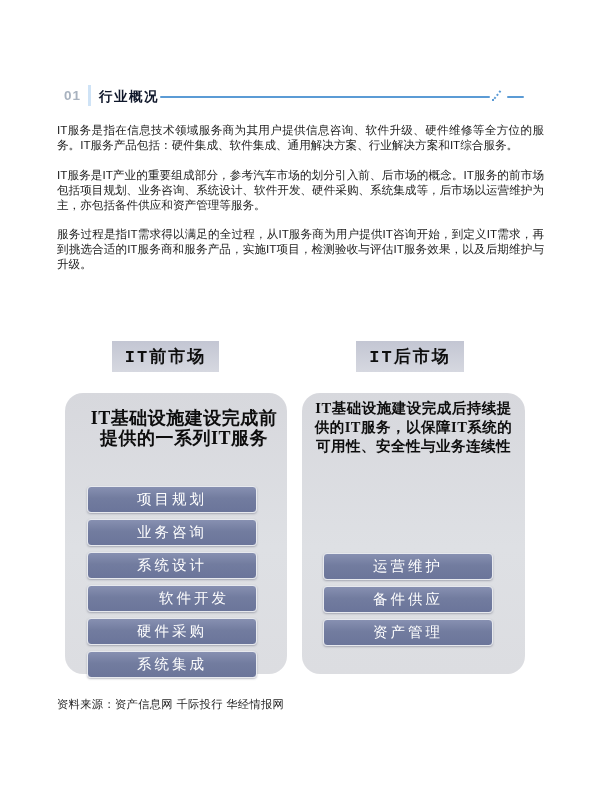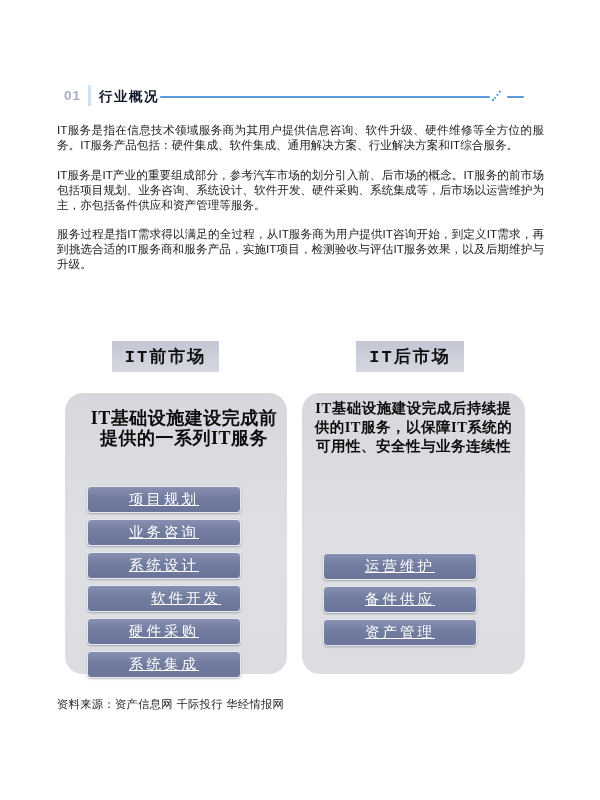--- a/index.html
+++ b/index.html
@@ -68,27 +68,27 @@
 
   .desc {
     position:absolute; text-align:center;
     font-family:"Liberation Serif","DejaVu Serif",serif;
     font-weight:bold; color:#0d0d0d; letter-spacing:0.5px;
   }
   .desc.left  { left:76px;  top:408px; width:200px; font-size:18px; line-height:20px;margin-left:8px; }
   .desc.right { left:308px; top:399px; width:211px; font-size:14.5px; line-height:19px; }
 
   .item-btn {
-    position:absolute; width:154px; height:27px; box-sizing:border-box;
+    position:absolute; width:170px; height:27px; box-sizing:border-box;
     display:flex; align-items:center; justify-content:center;
     background:linear-gradient(180deg,#8790b1 0%,#727c9f 45%,#6b759a 100%);
     border:1px solid #e7e9ee; border-radius:4px;
     box-shadow:0 1px 2px rgba(60,65,90,0.35);
     color:#ffffff; font-family:"Liberation Serif","DejaVu Serif",serif;
-    font-size:14.5px; letter-spacing:3px;text-decoration:underline;
+    font-size:14.5px; letter-spacing:3px;
   }
   .items-left  .item-btn { left:87px; }
   .items-right .item-btn { left:323px; }
   .items-left  .item-btn:nth-child(1) { top:486px; }
   .items-left  .item-btn:nth-child(2) { top:519px; }
   .items-left  .item-btn:nth-child(3) { top:552px;text-align:center; }
   .items-left  .item-btn:nth-child(4) { top:585px;padding-left:44px; }
   .items-left  .item-btn:nth-child(5) { top:618px; }
   .items-left  .item-btn:nth-child(6) { top:651px; }
   .items-right .item-btn:nth-child(1) { top:553px; }

